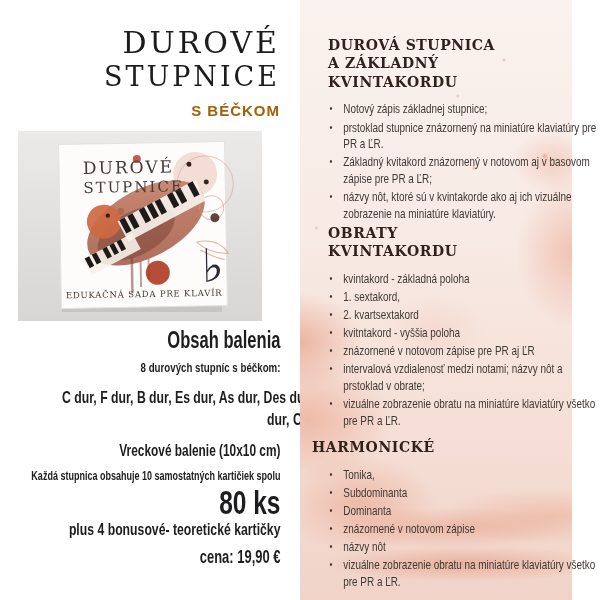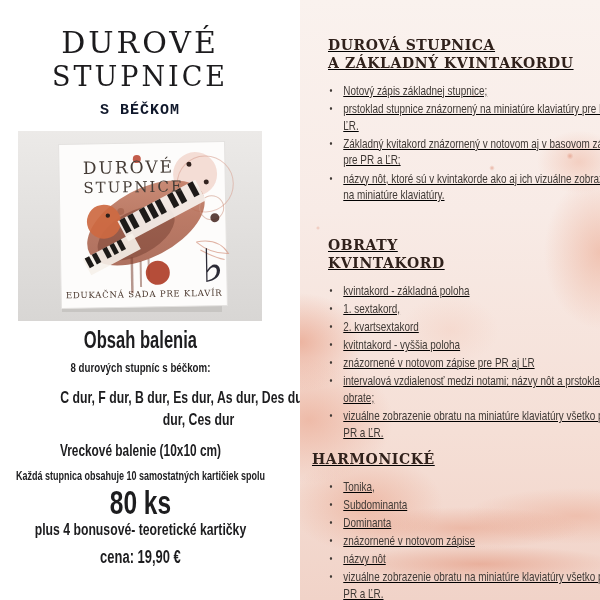--- a/index.html
+++ b/index.html
@@ -1,62 +1,61 @@
 <!DOCTYPE html>
 <html><head>
 <meta charset="utf-8">
 <style>
   html,body{margin:0;padding:0;}
   .page{position:relative;width:600px;height:600px;overflow:hidden;background:#ffffff;
         font-family:"Liberation Sans","DejaVu Sans",sans-serif;}
 
   
-  .left{position:absolute;left:0;top:0;width:280px;height:600px;background:#ffffff;text-align:center;}
+  .left{position:absolute;left:0;top:0;width:280px;height:600px;background:#ffffff;text-align:right;}
   .serif{font-family:"DejaVu Serif","Liberation Serif",serif;}
   .title1{margin-top:26px;font-size:30px;letter-spacing:3px;color:#1c1b1d;line-height:1.15;}
   .title2{font-size:27px;letter-spacing:3px;color:#1c1b1d;line-height:1.15;}
-  .subtitle{margin-top:10px;font-size:15px;font-weight:600;letter-spacing:1px;color:#0f172a;font-family:Liberation Mono, monospace;}
+  .subtitle{margin-top:10px;font-size:15px;font-weight:600;letter-spacing:1px;color:#a16207;}
   .photo{width:244px;height:190px;margin:12px auto 0;}
 
   
   .cx{width:138.9%;margin-left:-19.45%;transform:scaleX(0.72);transform-origin:50% 0;color:#1d1d1f;}
   .contents-h{margin-top:6px;font-size:23px;font-weight:800;}
   .contents-sub{margin-top:6px;font-size:13.5px;font-weight:700;}
   .scales{margin-top:12px;font-size:17px;font-weight:700;line-height:1.3;padding:0 58px;}
   .pack{margin-top:10px;font-size:16.5px;font-weight:700;}
   .note{margin-top:9px;font-size:12.5px;font-weight:600;}
   .count{margin-top:2px;font-size:34px;font-weight:800;line-height:1.0;}
   .bonus{font-size:17px;font-weight:700;margin-top:1px;}
   .price{margin-top:7px;font-size:18px;font-weight:700;}
 
   
-  .right{position:absolute;left:300px;top:0;width:300px;height:600px;
+  .right{position:absolute;left:300px;top:0;width:272px;height:600px;
     background-color:#f7e9e3;
     background-image:
       radial-gradient(circle 4px at 64% 28%, rgba(219,130,103,.55), transparent 70%),
       radial-gradient(circle 3px at 75% 10%, rgba(219,130,103,.5), transparent 70%),
       radial-gradient(circle 3px at 58% 16%, rgba(219,130,103,.45), transparent 70%),
       radial-gradient(circle 5px at 90% 26%, rgba(219,130,103,.5), transparent 70%),
       radial-gradient(circle 3px at 6% 38%, rgba(219,130,103,.4), transparent 70%),
       radial-gradient(ellipse 60px 45px at 93% 27%, rgba(238,178,156,.5), transparent 70%),
       radial-gradient(ellipse 80px 110px at 100% 42%, rgba(233,158,130,.5), transparent 70%),
       radial-gradient(ellipse 90px 70px at 0% 57%, rgba(228,140,110,.55), transparent 70%),
       radial-gradient(ellipse 120px 90px at 3% 70%, rgba(231,150,122,.5), transparent 70%),
       radial-gradient(ellipse 110px 70px at 22% 84%, rgba(230,148,118,.45), transparent 70%),
       radial-gradient(ellipse 170px 30px at 55% 88%, rgba(226,138,108,.4), transparent 70%),
       radial-gradient(ellipse 200px 26px at 60% 94%, rgba(222,130,100,.45), transparent 70%),
       radial-gradient(ellipse 160px 40px at 92% 86%, rgba(233,160,134,.45), transparent 70%),
       radial-gradient(ellipse 70px 50px at 50% 55%, rgba(243,202,186,.4), transparent 70%),
       linear-gradient(180deg,#faf2ee 0%,#f8ebe6 35%,#f5dfd6 72%,#f1d3c8 100%);
-    text-decoration: underline;
   }
   .sec-h{margin:0 0 0 28px;font-family:"DejaVu Serif","Liberation Serif",serif;
          font-size:14px;font-weight:bold;letter-spacing:.6px;color:#30211b;line-height:1.32;}
   .sec-h1{padding-top:36px;}
-  .sec-h2{margin-top:32px;}
+  .sec-h2{margin-top:1px;}
   .sec-h3{margin-top:9px;margin-left:12px;}
   ul.blist{list-style:none;margin:10px 0 0 28px;padding:0;
            width:131%;transform:scaleX(0.763);transform-origin:0 0;
            font-size:13px;line-height:1.28;color:#3f3935;}
   ul.blist li{position:relative;padding-left:20px;margin-bottom:1.5px;}
   ul.blist li::before{content:"\2022";position:absolute;left:2px;top:0;font-size:11px;color:#3f3935;}
 </style>
 </head>
 <body>
 
@@ -154,21 +153,21 @@
     </div>
     <ul class="blist">
       <li>Notový zápis základnej stupnice;</li>
       <li>prstoklad stupnice znázornený na miniatúre klaviatúry pre PR a ĽR.</li>
       <li>Základný kvitakord znázornený v notovom aj v basovom zápise pre PR a ĽR;</li>
       <li>názvy nôt, ktoré sú v kvintakorde ako aj ich vizuálne zobrazenie na miniatúre klaviatúry.</li>
     </ul>
 
     <div class="sec-h sec-h2">
       <div>OBRATY</div>
-      <div>KVINTAKORD</div>
+      <div>KVINTAKORDU</div>
     </div>
     <ul class="blist">
       <li>kvintakord - základná poloha</li>
       <li>1. sextakord,</li>
       <li>2. kvartsextakord</li>
       <li>kvitntakord -  vyššia poloha</li>
       <li>znázornené v notovom zápise pre PR aj ĽR</li>
       <li>intervalová vzdialenosť medzi notami; názvy nôt a prstoklad v obrate;</li>
       <li>vizuálne zobrazenie obratu na miniatúre klaviatúry všetko pre PR a ĽR.</li>
     </ul>

